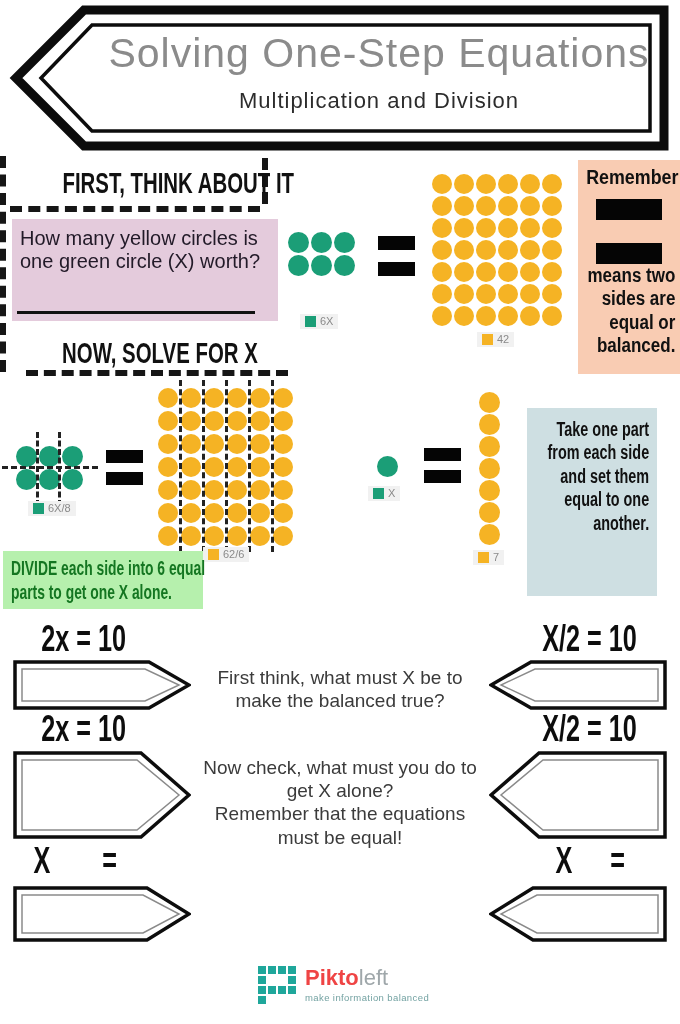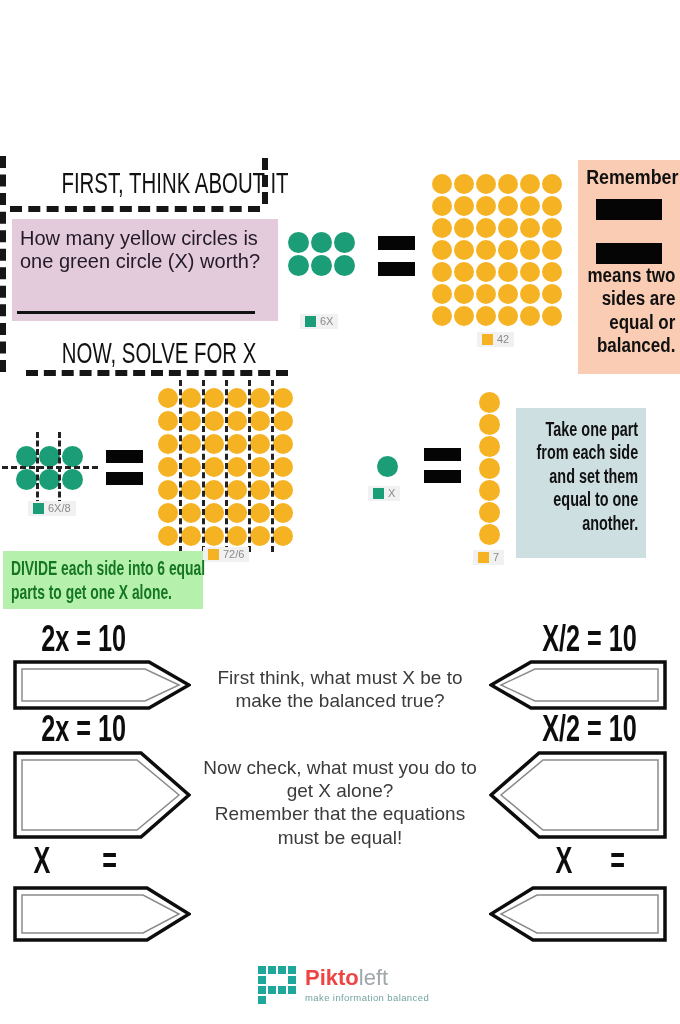--- a/index.html
+++ b/index.html
@@ -15,21 +15,21 @@
         font-size:22px;color:#2c2c2c;letter-spacing:1px;}
 
   
   .dash{position:absolute;}
   .d-left{left:0;top:156px;height:216px;border-left:6px dashed #161616;}
   .d-think-bottom{left:10px;top:206px;width:250px;border-top:6px dashed #161616;}
   .d-think-right{left:262px;top:158px;height:46px;border-left:6px dashed #161616;}
   .d-solve{left:26px;top:370px;width:262px;border-top:6px dashed #161616;}
 
   
-  .h-cond{position:absolute;text-align:center;font-weight:normal;color:#111;white-space:nowrap;}
+  .h-cond{position:absolute;text-align:center;font-weight:bold;color:#111;white-space:nowrap;}
   .h-think{left:8px;top:166px;width:260px;font-size:30px;}
   .h-solve{left:16px;top:336px;width:268px;font-size:30px;}
   .squish{display:inline-block;}
   .sx66{transform:scaleX(.66);} .sx68{transform:scaleX(.68);} .sx70{transform:scaleX(.70);}
   .sx72{transform:scaleX(.72);} .sx85{transform:scaleX(.85);}
   .o-c{transform-origin:center;} .o-l{transform-origin:left top;} .o-r{transform-origin:right top;}
 
   
   .pink-box{position:absolute;left:12px;top:219px;width:266px;height:102px;background:#e4cbdc;}
   .q-text{padding:8px 6px 0 8px;font-size:20px;line-height:1.13;color:#221a28;white-space:pre-line;}
@@ -70,21 +70,21 @@
   .gr-vd{position:absolute;border-left:3px dashed #222;}
   .gr-hd{position:absolute;border-top:3px dashed #222;}
   .vd-g1{left:36px;top:432px;height:74px;} .vd-g2{left:58px;top:432px;height:74px;}
   .hd-g{left:2px;top:466px;width:96px;}
   .vd-y{top:380px;height:172px;}
   .vd-y1{left:179px;} .vd-y2{left:202px;} .vd-y3{left:225px;} .vd-y4{left:248px;} .vd-y5{left:271px;}
 
   .green-note{position:absolute;left:3px;top:551px;width:200px;height:58px;background:#b6f0ad;}
   .green-note .squish{position:absolute;left:8px;top:5px;font-weight:bold;font-size:21px;
         line-height:1.15;color:#147621;white-space:pre;}
-  .blue-note{position:absolute;left:516px;top:408px;width:130px;height:150px;background:#cedfe2;}
+  .blue-note{position:absolute;left:527px;top:408px;width:130px;height:188px;background:#cedfe2;}
   .blue-note .squish{position:absolute;right:8px;top:10px;text-align:right;font-weight:bold;
         font-size:20px;line-height:1.17;color:#111;white-space:pre;}
 
   
   .eq-head{position:absolute;text-align:center;font-weight:bold;font-size:36px;color:#0d0d0d;white-space:nowrap;}
   .eh-1l{left:14px;top:618px;width:140px;}  .eh-1r{left:520px;top:618px;width:140px;}
   .eh-2l{left:14px;top:708px;width:140px;}  .eh-2r{left:520px;top:708px;width:140px;}
   .eh-3lx{left:22px;top:840px;width:40px;}  .eh-3le{left:90px;top:840px;width:40px;}
   .eh-3rx{left:544px;top:840px;width:40px;} .eh-3re{left:598px;top:840px;width:40px;}
 
@@ -102,20 +102,28 @@
   .pk-line{font-size:22px;line-height:1;}
   .pk-bold{font-weight:bold;color:#ef4444;}
   .pk-light{color:#9fa7aa;}
   .pk-tag{font-size:9.5px;color:#73a2a2;letter-spacing:.4px;margin-top:3px;}
 </style>
 </head>
 <body>
 
 <div class="page">
 
+  <div class="banner">
+    <svg width="666" height="150" viewBox="0 0 666 150">
+      <polygon points="78,6 658,6 658,142 78,142 10,74" fill="#ffffff" stroke="#0c0c0c" stroke-width="9"></polygon>
+      <polygon points="86,21 644,21 644,127 86,127 35,74" fill="none" stroke="#0c0c0c" stroke-width="3.5"></polygon>
+    </svg>
+    <div class="banner-title">Solving One-Step Equations</div>
+    <div class="banner-subtitle">Multiplication and Division</div>
+  </div>
 
   <div class="dash d-left"></div>
   <div class="dash d-think-bottom"></div>
   <div class="dash d-think-right"></div>
   <div class="dash d-solve"></div>
 
   <div class="h-cond h-think">
     <span class="squish sx68 o-c">FIRST, THINK ABOUT IT</span>
   </div>
 
@@ -277,21 +285,21 @@
       <span class="dot" style="background: rgb(245, 179, 36);"></span>
       <span class="dot" style="background: rgb(245, 179, 36);"></span>
     </div>
   <div class="gr-vd vd-y vd-y1"></div>
   <div class="gr-vd vd-y vd-y2"></div>
   <div class="gr-vd vd-y vd-y3"></div>
   <div class="gr-vd vd-y vd-y4"></div>
   <div class="gr-vd vd-y vd-y5"></div>
   <div class="chip chip-426">
     <span class="sw sw-yellow"></span>
-    <span>72/6</span>
+    <span>62/6</span>
   </div>
 
   <div class="green-note">
     <span class="squish sx66 o-l">DIVIDE each side into 6 equal
 parts to get one X alone.</span>
   </div>
 
   <div class="grid g-x" style="display: grid; grid-template-columns: repeat(1, var(--cell)); gap: var(--gap);">
       <span class="dot" style="background: rgb(27, 158, 119);"></span>
     </div>

